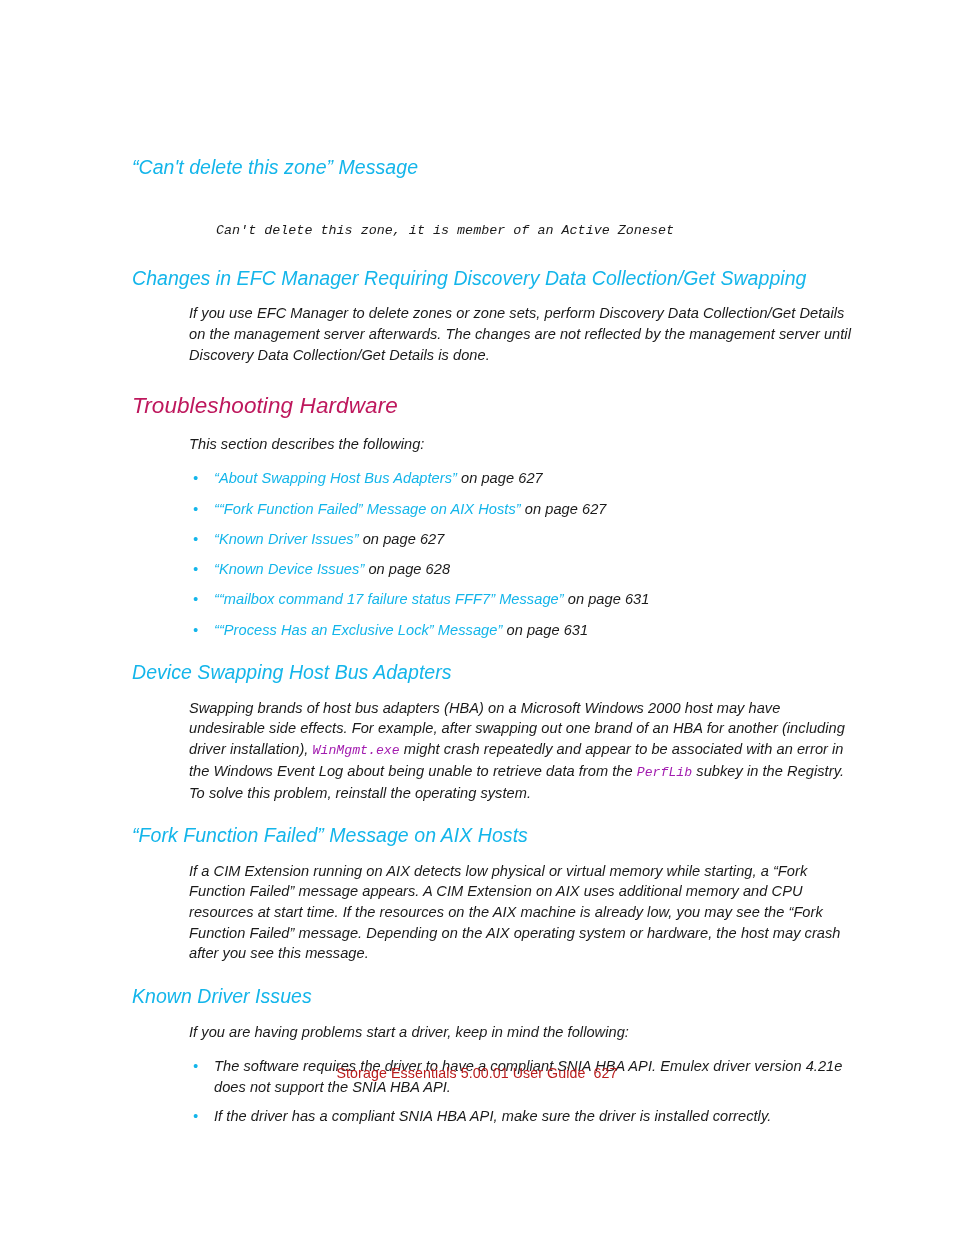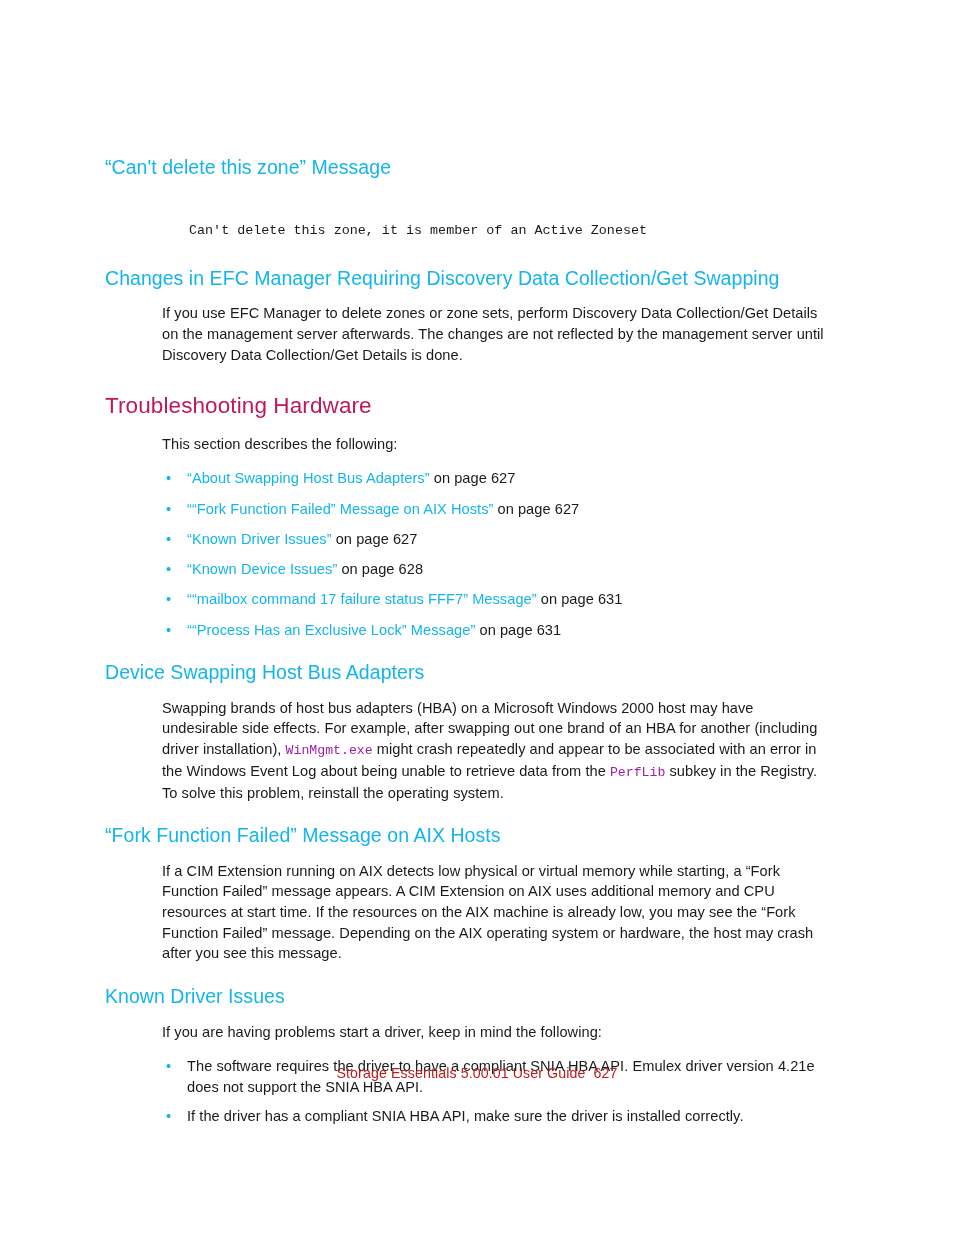--- a/index.html
+++ b/index.html
@@ -17,23 +17,24 @@
     overflow: hidden;
   }
   .page {
     position: absolute;
     left: 0; top: 0;
     width: 954px;
     height: 1235px;
   }
   .content {
     position: absolute;
-    left: 105px;
+    left: 132px;
     top: 155px;
     width: 720px;
+    font-style: italic;
   }
 
   
   h1.h-section {
     color: #be185d;
     font-size: 22.5px;
     font-weight: normal;
     letter-spacing: 0.1px;
     margin: 0 0 0 0;
     padding: 0;

